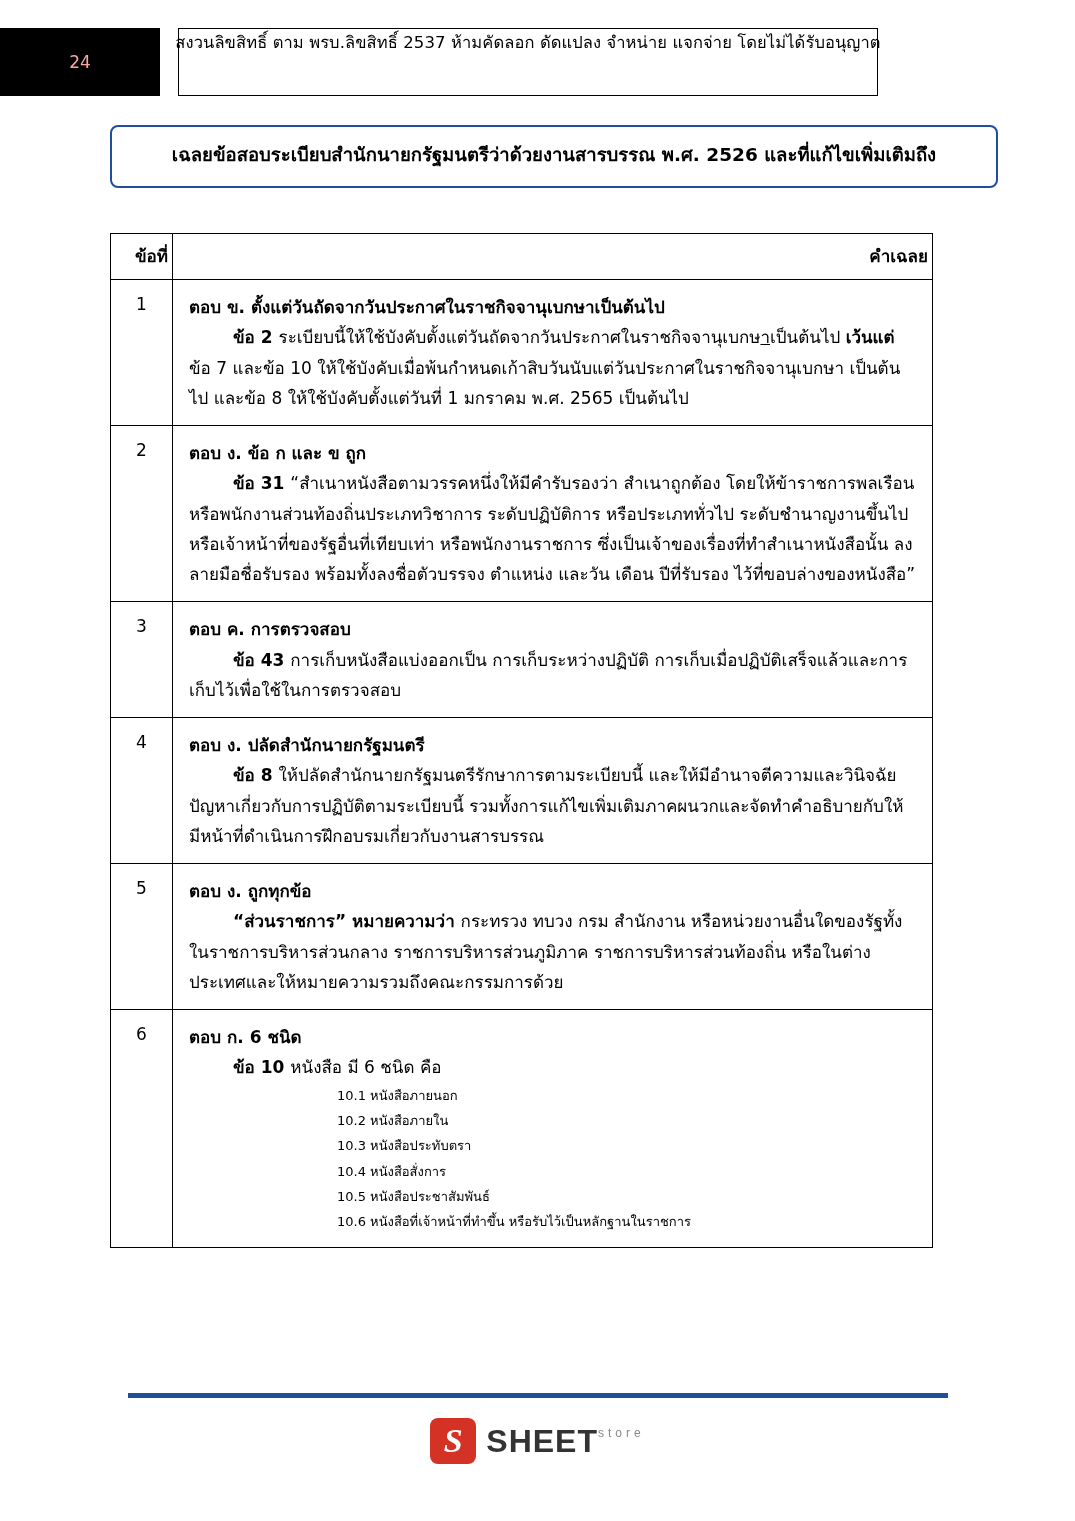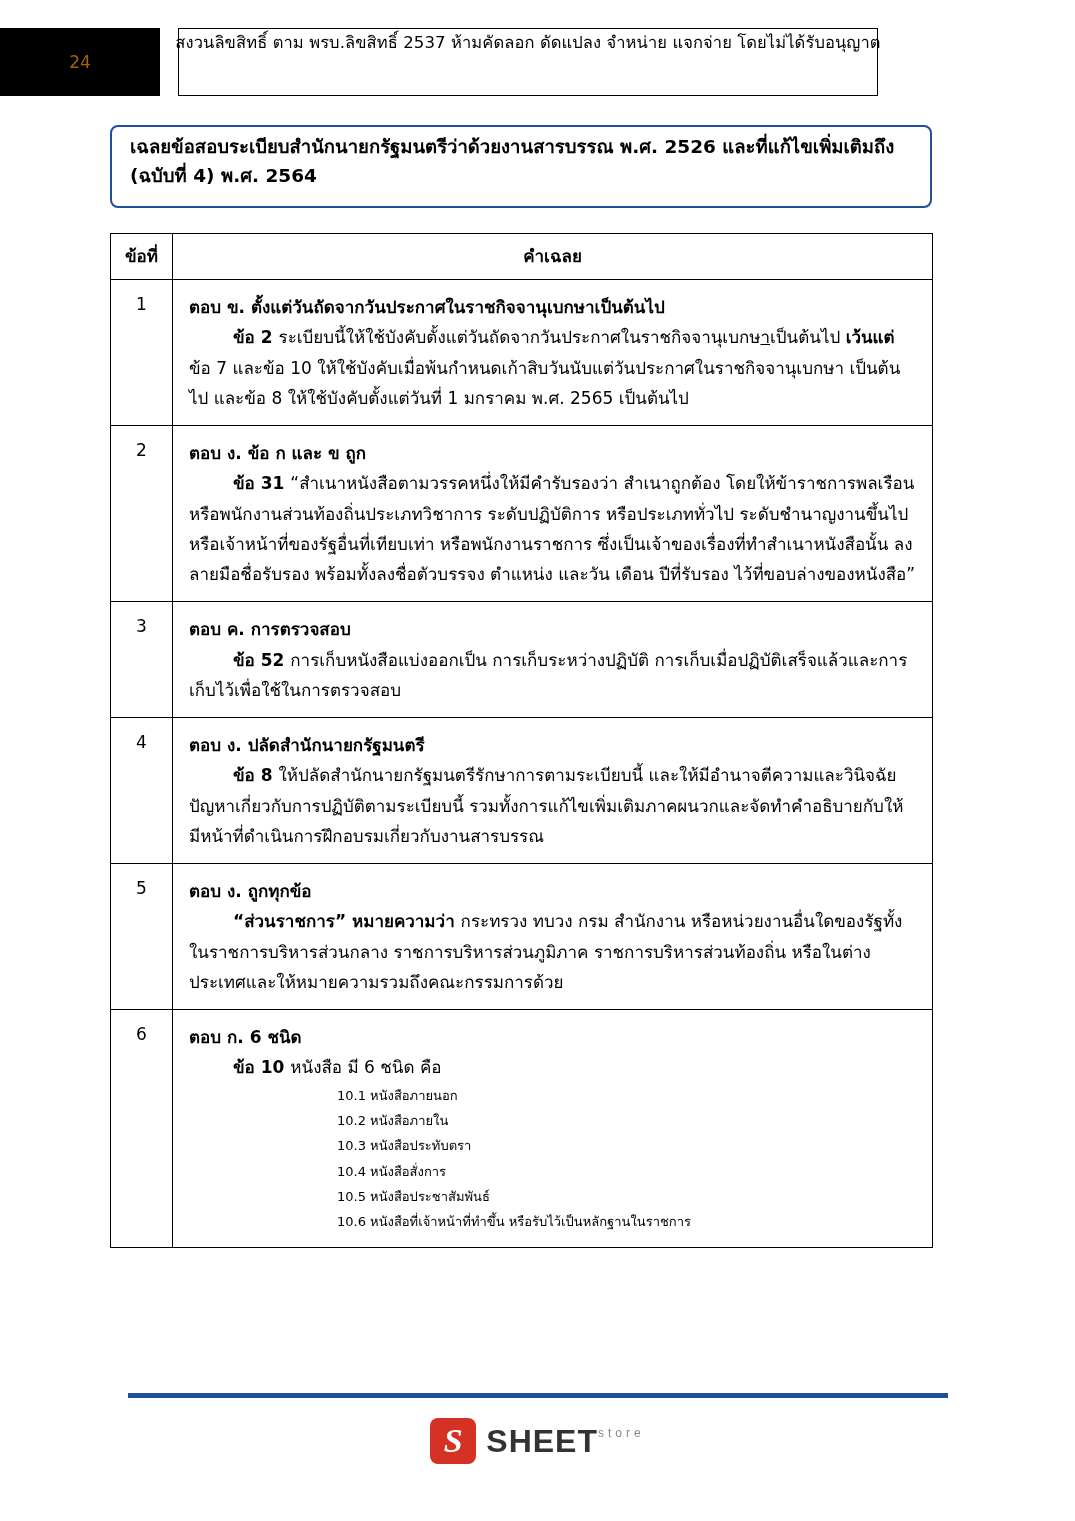--- a/index.html
+++ b/index.html
@@ -27,21 +27,21 @@
     width: 1075px;
     height: 68px;
   }
   .page-num-box {
     position: absolute;
     top: 14px;
     left: 0;
     width: 160px;
     height: 68px;
     background: #000000;
-    color: #a16207;
+    color: #fca5a5;
     font-size: 17px;
     display: flex;
     align-items: center;
     justify-content: center;
   }
   .header-copy-box {
     position: absolute;
     top: 14px;
     left: 178px;
     width: 700px;
@@ -57,26 +57,26 @@
     font-size: 16.5px;
     letter-spacing: 0.1px;
     white-space: nowrap;
   }
 
   
   .title-box {
     position: absolute;
     top: 125px;
     left: 110px;
-    width: 822px;
+    width: 888px;
     box-sizing: border-box;
     border: 2px solid #1f4e9c;
     border-radius: 8px;
-    padding: 6px 18px 16px 18px;
-    text-align: left;
+    padding: 14px 18px 16px 18px;
+    text-align: center;
   }
   .title-line {
     font-size: 18.5px;
     font-weight: bold;
     line-height: 1.55;
   }
 
   
   table.answers {
     position: absolute;
@@ -87,21 +87,21 @@
     table-layout: fixed;
   }
   table.answers th,
   table.answers td {
     border: 1px solid #000000;
     vertical-align: top;
   }
   table.answers thead th {
     font-size: 17px;
     font-weight: bold;
-    text-align: center;
+    text-align: right;
     padding: 8px 4px 10px 4px;
     vertical-align: middle;
     font-family: Liberation Mono, monospace;
   }
   col.c-num { width: 62px; }
   col.c-ans { width: 760px; }
 
   td.num {
     text-align: center;
     font-size: 17px;
@@ -197,21 +197,20 @@
     <div class="page-num-box">
       <span>24</span>
     </div>
     <div class="header-copy-box">
       <span>สงวนลิขสิทธิ์ ตาม พรบ.ลิขสิทธิ์ 2537 ห้ามคัดลอก ดัดแปลง จำหน่าย แจกจ่าย โดยไม่ได้รับอนุญาต</span>
     </div>
   </div>
 
   <div class="title-box">
     <div class="title-line">เฉลยข้อสอบระเบียบสำนักนายกรัฐมนตรีว่าด้วยงานสารบรรณ พ.ศ. 2526 และที่แก้ไขเพิ่มเติมถึง</div>
-    <div class="title-line">(ฉบับที่ 4) พ.ศ. 2564</div>
   </div>
 
   <table class="answers">
     <colgroup>
       <col class="c-num">
       <col class="c-ans">
     </colgroup>
     <thead>
       <tr>
         <th>ข้อที่</th>
@@ -230,21 +229,21 @@
           <td class="num">2</td>
           <td class="ans">
             <p class="head-line">ตอบ  ง. ข้อ ก และ ข ถูก</p>
             <p class="indent"><span class="b">ข้อ 31 </span><span>“สำเนาหนังสือตามวรรคหนึ่งให้มีคำรับรองว่า  สำเนาถูกต้อง โดยให้ข้าราชการพลเรือนหรือพนักงานส่วนท้องถิ่นประเภทวิชาการ ระดับปฏิบัติการ หรือประเภททั่วไป ระดับชำนาญงานขึ้นไปหรือเจ้าหน้าที่ของรัฐอื่นที่เทียบเท่า หรือพนักงานราชการ ซึ่งเป็นเจ้าของเรื่องที่ทำสำเนาหนังสือนั้น  ลงลายมือชื่อรับรอง พร้อมทั้งลงชื่อตัวบรรจง ตำแหน่ง และวัน เดือน ปีที่รับรอง ไว้ที่ขอบล่างของหนังสือ”</span></p>
           </td>
         </tr>
         <tr>
           <td class="num">3</td>
           <td class="ans">
             <p class="head-line">ตอบ ค. การตรวจสอบ</p>
-            <p class="indent"><span class="b">ข้อ 52 </span><span>การเก็บหนังสือแบ่งออกเป็น  การเก็บระหว่างปฏิบัติ  การเก็บเมื่อปฏิบัติเสร็จแล้วและการเก็บไว้เพื่อใช้ในการตรวจสอบ</span></p>
+            <p class="indent"><span class="b">ข้อ 43 </span><span>การเก็บหนังสือแบ่งออกเป็น  การเก็บระหว่างปฏิบัติ  การเก็บเมื่อปฏิบัติเสร็จแล้วและการเก็บไว้เพื่อใช้ในการตรวจสอบ</span></p>
           </td>
         </tr>
         <tr>
           <td class="num">4</td>
           <td class="ans">
             <p class="head-line">ตอบ ง. ปลัดสำนักนายกรัฐมนตรี</p>
             <p class="indent"><span class="b">ข้อ 8 </span><span>ให้ปลัดสำนักนายกรัฐมนตรีรักษาการตามระเบียบนี้  และให้มีอำนาจตีความและวินิจฉัยปัญหาเกี่ยวกับการปฏิบัติตามระเบียบนี้  รวมทั้งการแก้ไขเพิ่มเติมภาคผนวกและจัดทำคำอธิบายกับให้มีหน้าที่ดำเนินการฝึกอบรมเกี่ยวกับงานสารบรรณ</span></p>
           </td>
         </tr>
         <tr>

